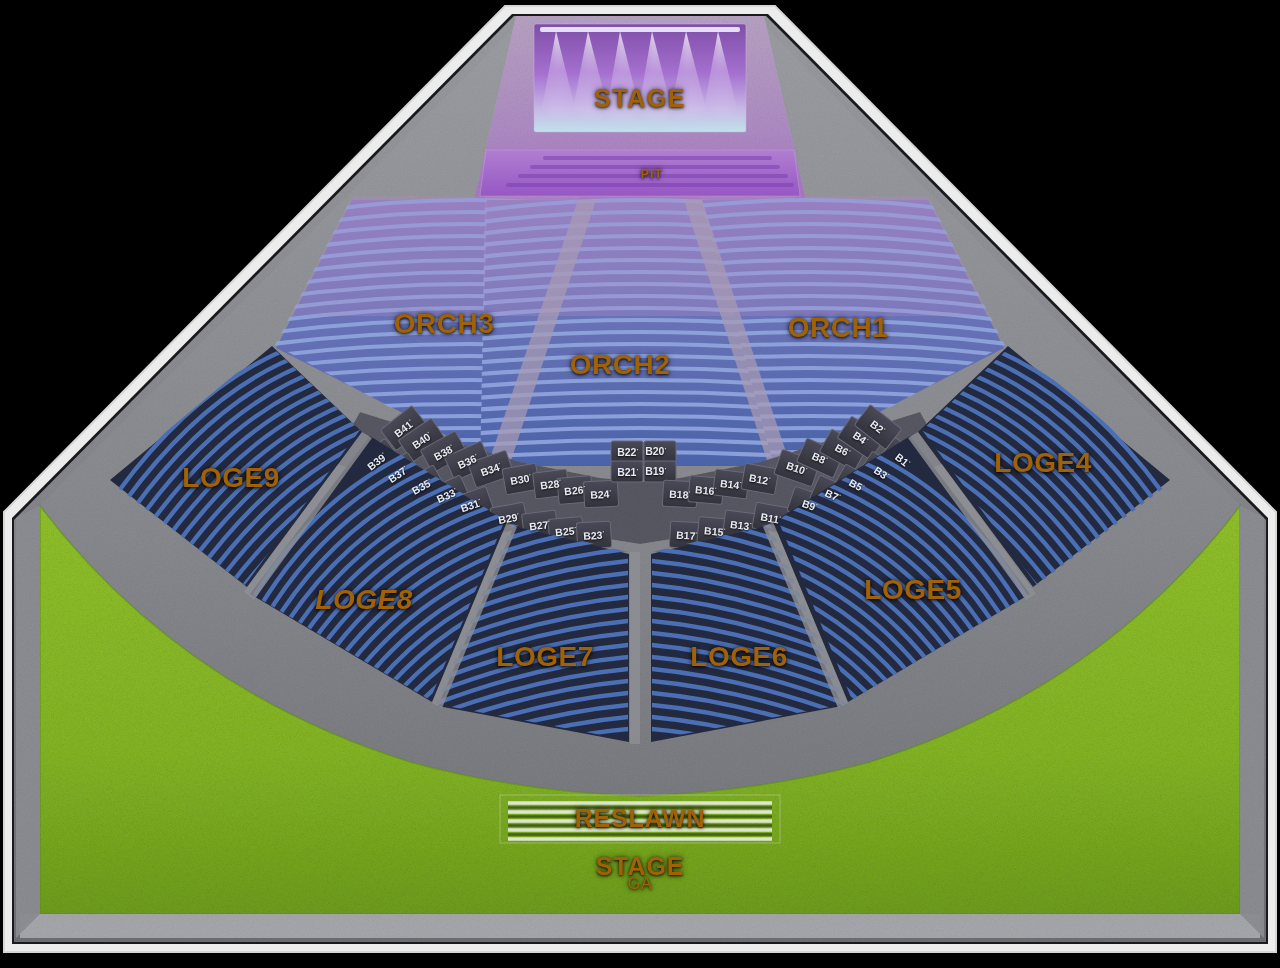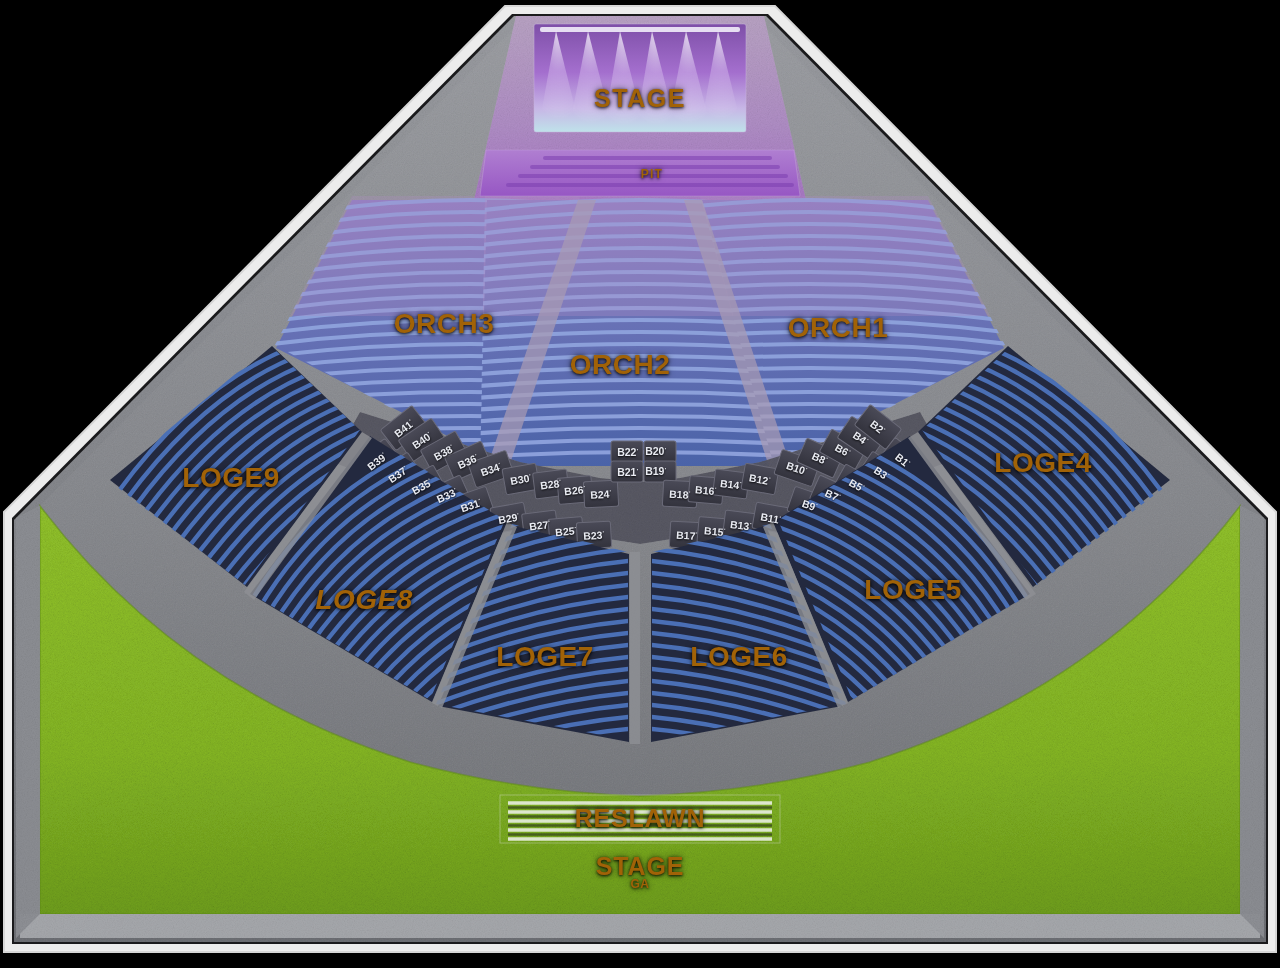--- a/index.html
+++ b/index.html
@@ -32,21 +32,21 @@
     pointer-events: none;
     white-space: nowrap;
     transform: translate(-50%, -50%);
     letter-spacing: 0.5px;
   }
   .sec-label.big   { font-size: 28px; }
   .sec-label.stage { font-size: 25px; letter-spacing: 1.5px; }
   .sec-label.pit   { font-size: 12px; letter-spacing: 1.2px; padding-left: 24px; }
   .sec-label.lawn  { font-size: 25px; letter-spacing: 0.8px; }
   .sec-label.reslawn { font-size: 25px; letter-spacing: 0.8px; }
-  .sec-label.ga    { font-size: 12px; font-weight: bold; letter-spacing: 0.6px; }
+  .sec-label.ga    { font-size: 16px; font-weight: normal; letter-spacing: 0.6px; }
 
   .box-label {
     position: absolute;
     color: #e9ebf2;
     font-size: 10.5px;
     font-weight: bold;
     text-shadow: 0 1px 2px rgba(0,0,0,0.9);
     pointer-events: none;
     white-space: nowrap;
     transform: translate(-50%, -50%);

